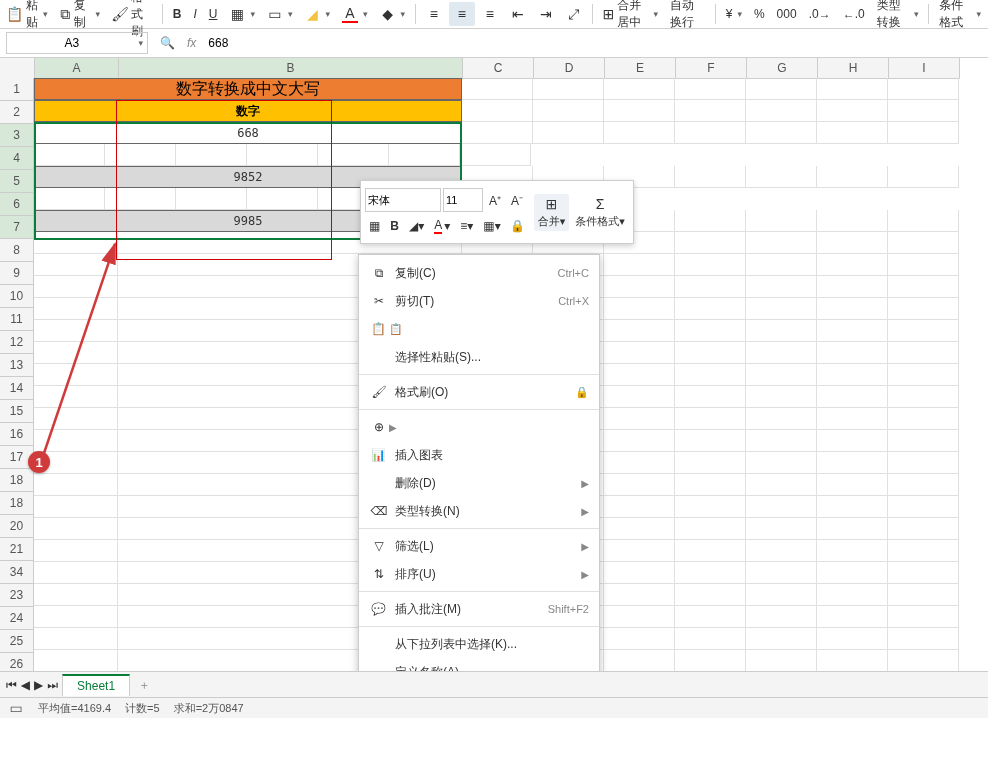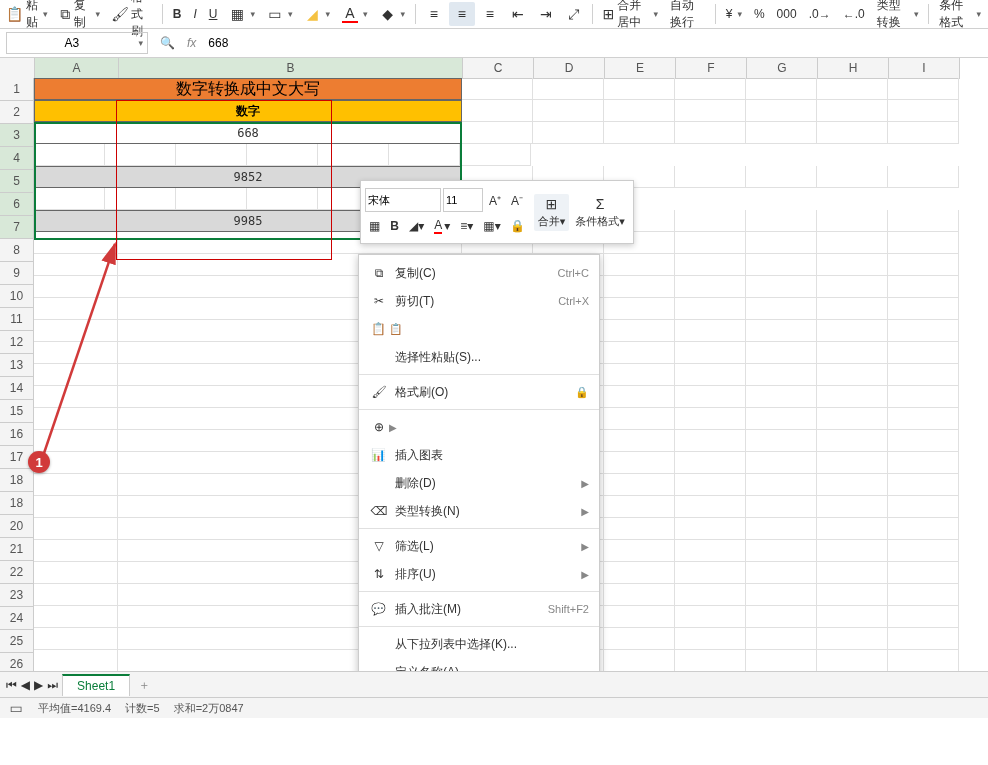--- a/index.html
+++ b/index.html
@@ -190,21 +190,21 @@
       <div class="rh">12</div>
       <div class="rh">13</div>
       <div class="rh">14</div>
       <div class="rh">15</div>
       <div class="rh">16</div>
       <div class="rh">17</div>
       <div class="rh">18</div>
       <div class="rh">18</div>
       <div class="rh">20</div>
       <div class="rh">21</div>
-      <div class="rh">22</div>
+      <div class="rh">34</div>
       <div class="rh">23</div>
       <div class="rh">24</div>
       <div class="rh">25</div>
       <div class="rh">26</div>
       <div class="rh">27</div>
       <div class="rh">28</div>
     </div>
   <div class="cells" id="cells">
       <div class="crow">
         <div class="cell hdr-orange" style="width:426px">数字转换成中文大写</div>

